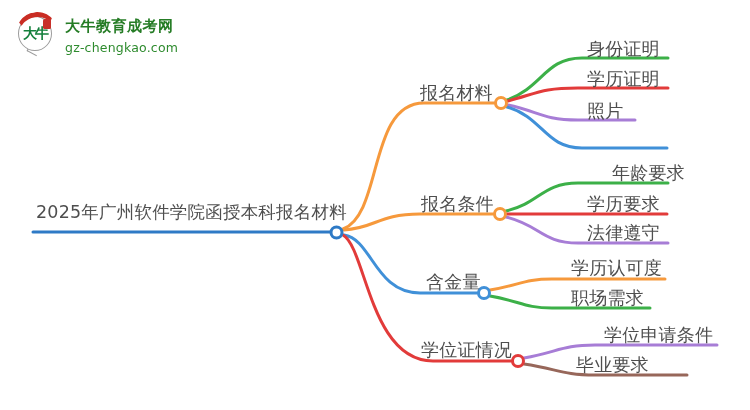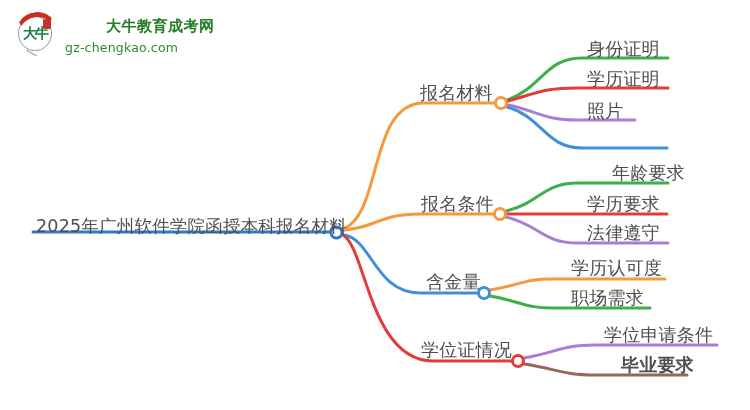--- a/index.html
+++ b/index.html
@@ -26,21 +26,21 @@
     border:1.6px solid #9b9b9b;border-radius:50%;display:flex;align-items:center;
     justify-content:center;z-index:1;
   }
   .bubble-chars{font-weight:bold;font-size:14px;color:#15803d;letter-spacing:-2px;}
   .arc{
     position:absolute;left:0;top:0;width:37px;height:37px;border:3px solid transparent;
     border-top:5px solid #c92d24;border-radius:50%;transform:rotate(-8deg);z-index:2;
   }
   .seal{position:absolute;left:27px;top:7px;width:8px;height:10px;background:#c8322b;border-radius:1.5px;z-index:3;}
   .logo-text{padding-top:5px;}
-  .site-name{font-size:15px;font-weight:bold;color:#257c25;letter-spacing:0.5px;margin-left:41px;}
+  .site-name{font-size:15px;font-weight:bold;color:#257c25;letter-spacing:0.5px;}
   .site-url{font-size:12.5px;font-weight:normal;color:#2e8b2e;margin-top:4px;letter-spacing:0.2px;}
 </style>
 </head>
 <body>
 
 <div class="stage">
 
   <svg class="lines" width="750" height="410" viewBox="0 0 750 410">
 
     <path fill="none" stroke-width="3" stroke-linecap="round" d="M33,232 L330,232" stroke="#2e7ac6"></path>
@@ -79,34 +79,34 @@
       </div>
       <div class="arc"></div>
       <div class="seal"></div>
     </div>
     <div class="logo-text">
       <div class="site-name">大牛教育成考网</div>
       <div class="site-url">gz-chengkao.com</div>
     </div>
   </div>
 
-  <div class="label root" style="left:36px;top:216px;">2025年广州软件学院函授本科报名材料</div>
+  <div class="label root" style="left:36px;top:202px;">2025年广州软件学院函授本科报名材料</div>
 
   <div class="label" style="left:420px;top:82px;">报名材料</div>
   <div class="label" style="left:421px;top:193px;">报名条件</div>
   <div class="label" style="left:426px;top:271px;">含金量</div>
   <div class="label" style="left:421px;top:339px;">学位证情况</div>
 
   <div class="label" style="left:587px;top:38px;">身份证明</div>
   <div class="label" style="left:587px;top:68px;">学历证明</div>
   <div class="label" style="left:587px;top:100px;">照片</div>
 
   <div class="label" style="left:587px;top:162px;margin-left:25px;">年龄要求</div>
   <div class="label" style="left:587px;top:193px;">学历要求</div>
   <div class="label" style="left:587px;top:222px;">法律遵守</div>
 
   <div class="label" style="left:571px;top:258px;font-family:Liberation Serif, serif;">学历认可度</div>
   <div class="label" style="left:571px;top:287px;">职场需求</div>
 
   <div class="label" style="left:604px;top:324px;">学位申请条件</div>
-  <div class="label" style="left:621px;top:354px;font-weight:bold;">毕业要求</div>
+  <div class="label" style="left:576px;top:354px;">毕业要求</div>
 
 </div>
 
 </body></html>

